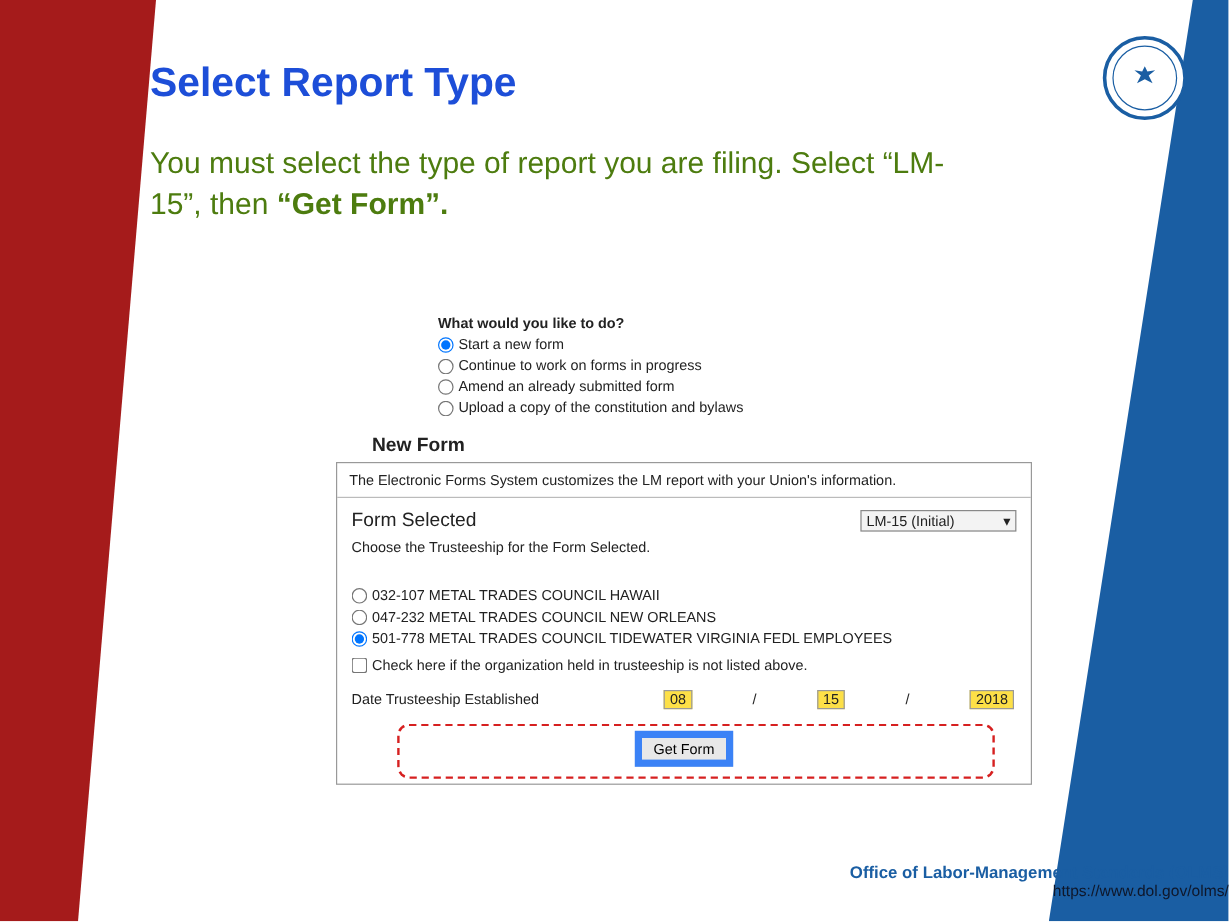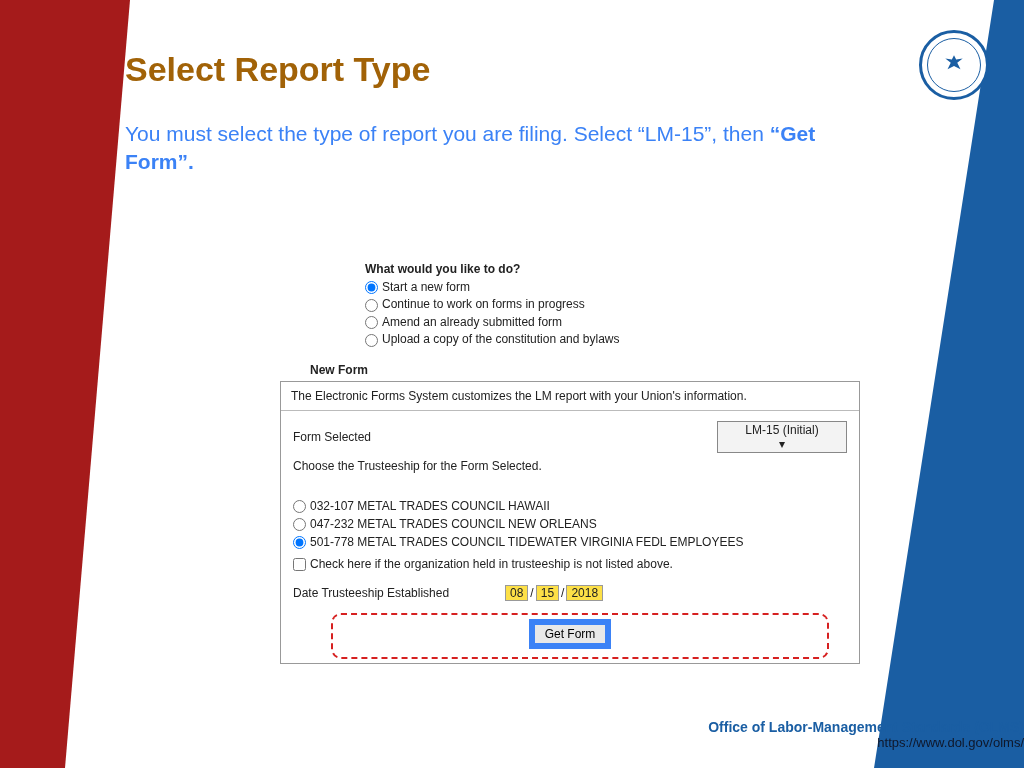--- a/index.html
+++ b/index.html
@@ -25,57 +25,57 @@
     background: #fff;
   }
   .seal-inner {
     width: 54px; height: 54px; border: 1px solid #1a5ea3; border-radius: 50%;
     display:flex; align-items:center; justify-content:center;
     font-size: 6px; color:#1a5ea3; text-align:center; line-height:1;
   }
   .seal-inner svg { fill:#1a5ea3; }
 
   .content { position: absolute; left: 125px; top: 50px; right: 100px; }
-  .title { color: #a16207; font-size: 34px; font-weight: bold; margin-bottom: 18px; }
-  .intro { font-size: 21px; color: #3b82f6; line-height: 1.35; max-width: 700px; margin-top: 31px; }
+  .title { color: #1d4ed8; font-size: 34px; font-weight: bold; margin-bottom: 18px; }
+  .intro { font-size: 25px; color: #4d7c0f; line-height: 1.35; max-width: 700px; margin-top: 31px; }
   .intro b { font-weight: bold; }
 
   .formshot {
     position: absolute; left: 280px; top: 262px; width: 500px;
     font-size: 12px; color: #222;
   }
   .q-heading { font-weight: bold; margin-left: 85px; margin-bottom: 3px; font-size: 12px; }
   .radio-list { margin-left: 85px; margin-bottom: 14px; }
   .radio-list label { display: block; line-height: 1.45; }
   .radio-list input { margin-right: 4px; vertical-align: middle; }
 
-  .newform-heading { font-weight: bold; margin-left: 30px; margin-bottom: 4px; font-size: 12px; }
+  .newform-heading { font-weight: bold; margin-left: 30px; margin-bottom: 4px; font-size: 16px; }
 
   .panel {
     border: 1px solid #999; padding: 0; width: 580px;
   }
   .panel-top {
     border-bottom: 1px solid #bbb; padding: 7px 10px; font-size: 12px;
   }
   .panel-body { padding: 10px 12px 14px 12px; position: relative; }
 
   .row { display: flex; align-items: center; margin-bottom: 6px; }
-  .row-label { flex: 0 0 200px; font-size: 12px; }
+  .row-label { flex: 0 0 200px; font-size: 16px; }
   .select {
     border: 1px solid #888; background: #f3f3f3; padding: 1px 4px; font-size: 12px;
-    width: 130px; display:inline-flex; justify-content:space-between; align-items:center;flex-direction:column;
+    width: 130px; display:inline-flex; justify-content:space-between; align-items:center;
   }
 
   .choose-text { font-size: 12px; margin: 6px 0 24px 0; }
   .trust-list label { display: block; font-size: 12px; line-height: 1.5; }
   .trust-list input { margin-right: 4px; vertical-align: middle; }
   .check-row { margin-top: 6px; font-size: 12px; }
   .check-row input { margin-right: 4px; vertical-align: middle; }
 
-  .date-row { margin-top: 14px; font-size: 12px; display:flex; align-items:center; }
+  .date-row { margin-top: 14px; font-size: 12px; display:flex; align-items:center;justify-content:space-between; }
   .date-row .lbl { flex: 0 0 210px; }
   .date-box {
     display:inline-block; border:1px solid #999; background:#fde047; padding:0 4px;
     font-size:12px; min-width:22px; text-align:center; margin: 0 2px;
   }
 
   .getform-btn {
     display:block; margin: 18px auto 0 auto; padding: 2px 10px;
     border:6px solid #3b82f6; background:#e8e8e8; font-size:12px; cursor:pointer;
     font-family: inherit;

